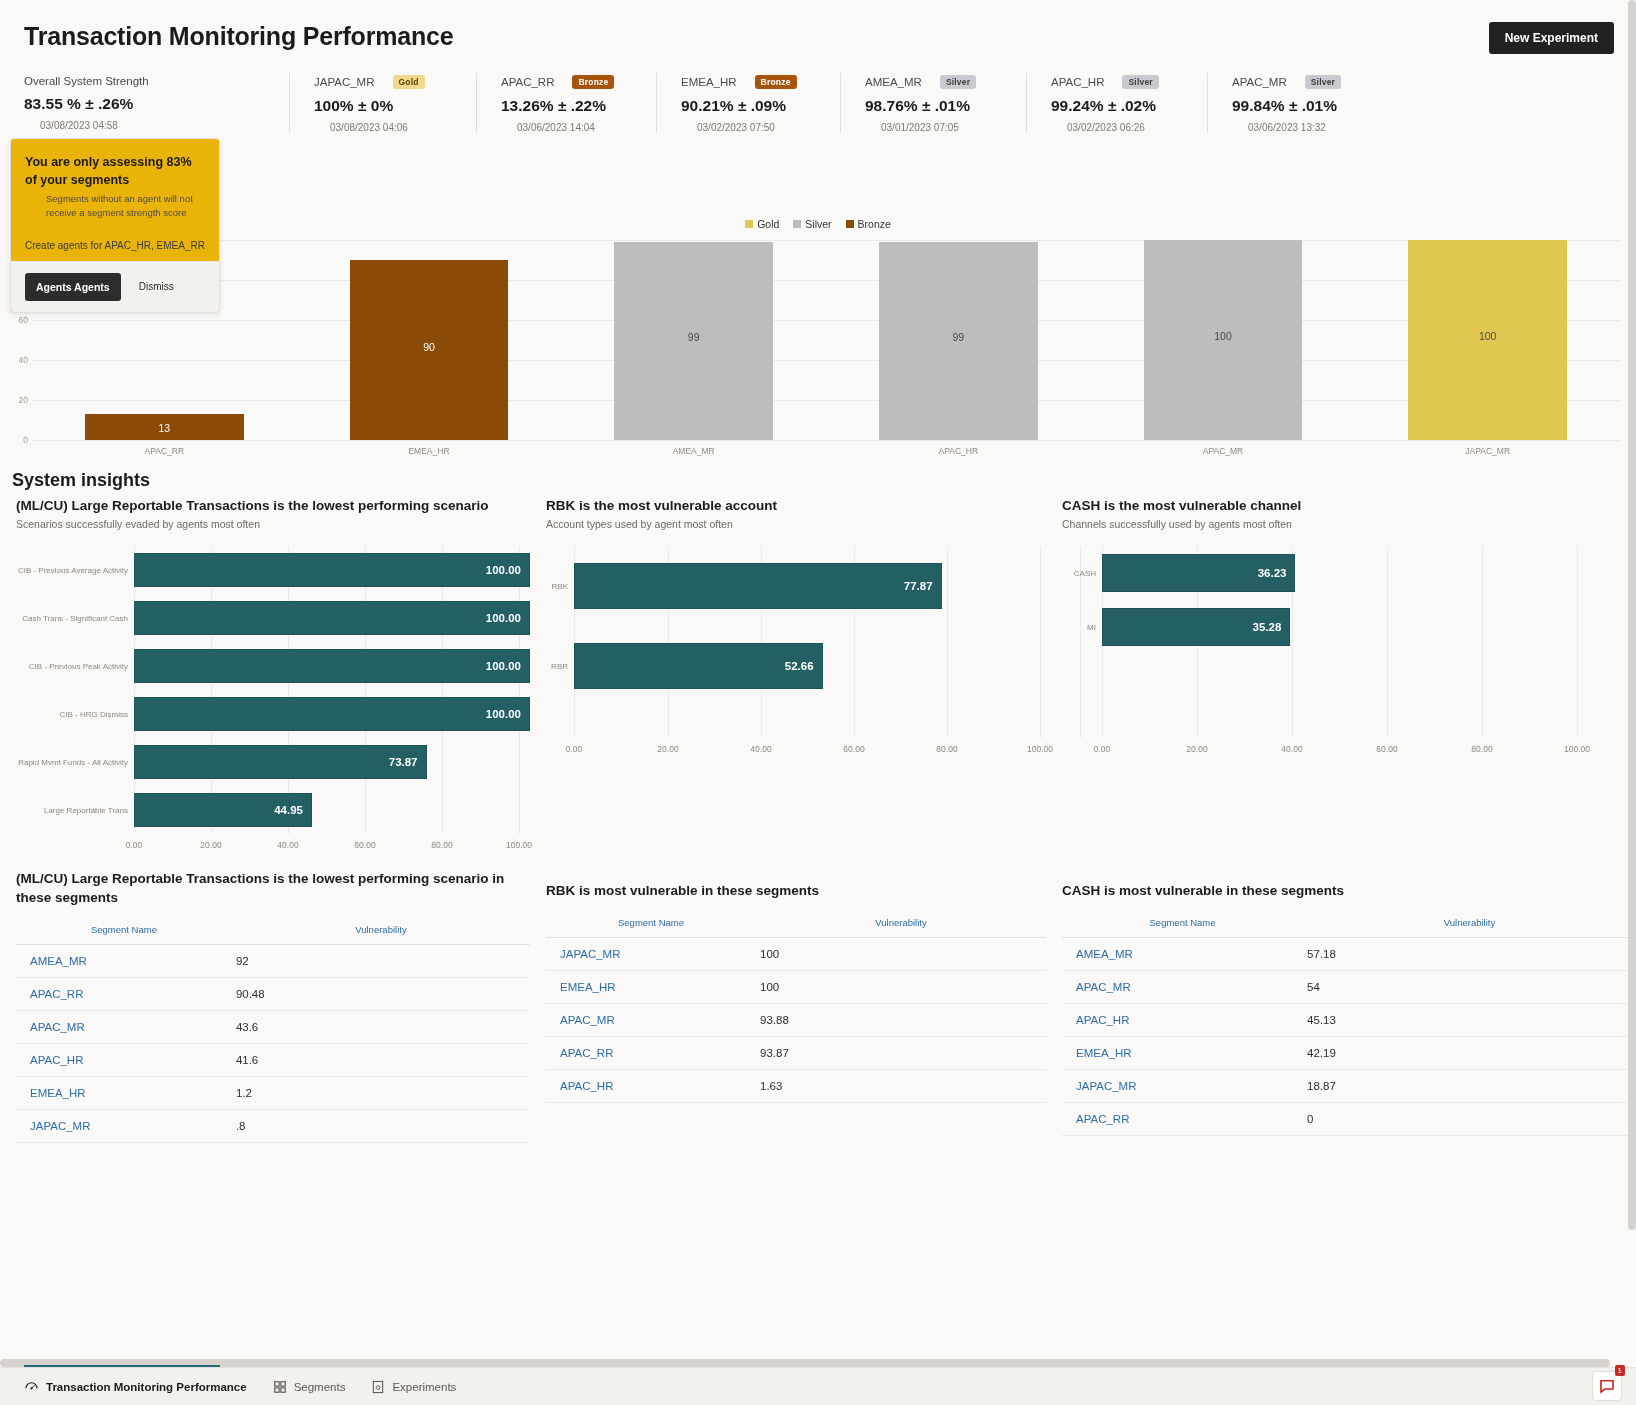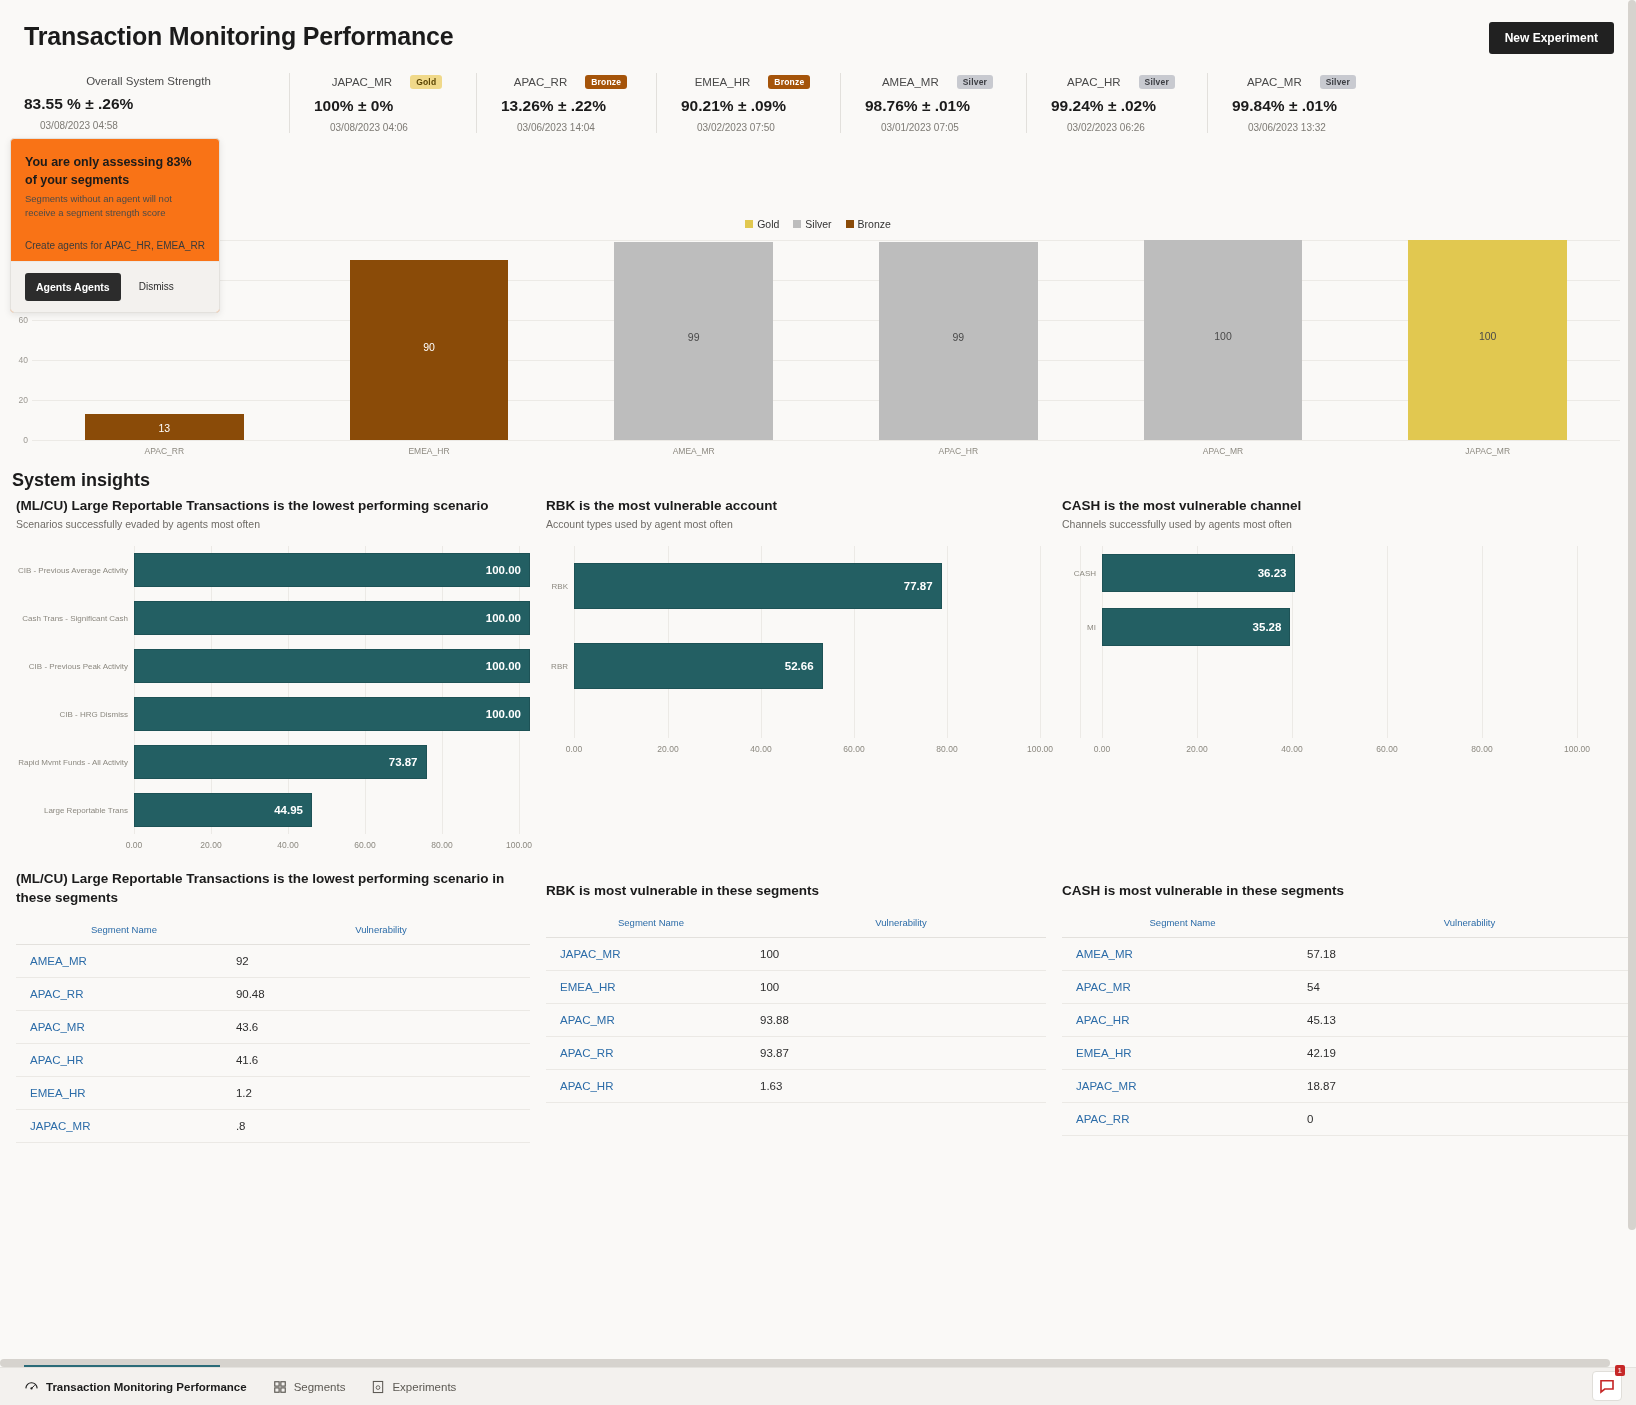--- a/index.html
+++ b/index.html
@@ -20,21 +20,21 @@
     background:#212121; color:#fff; border:none;
     font-family:"Liberation Sans",sans-serif;
     font-size:12px; font-weight:bold;
     padding:9px 16px; border-radius:3px; cursor:pointer;
   }
 
   
   .kpi-strip { display:flex; margin-top:22px; padding-bottom: 6px; }
   .kpi { position:relative; padding: 2px 16px 0 0; }
   .kpi + .kpi { border-left:1px solid #e2e0dc; padding-left:24px; }
-  .kpi-head { display:flex; align-items:center; justify-content:center; gap:18px; }
+  .kpi-head { display:flex; align-items:center; justify-content:flex-start; gap:18px; }
   .kpi-label { font-size:11.5px; color:#4a4a4a; white-space:nowrap; }
   .kpi-value { font-size:15.5px; font-weight:bold; margin-top:8px; white-space:nowrap;}
   .kpi-date { font-size:10px; color:#7d7a74; margin-top:7px; white-space:nowrap;padding-left:16px; }
   .badge {
     font-size:8.5px; font-weight:bold; padding:2px 6px; border-radius:3px;
     letter-spacing:.2px; line-height:1.2;
   }
   .badge.gold   { background:#f0d98a; color:#5a4403; }
   .badge.silver { background:#c8cad0; color:#3b3d42; }
   .badge.bronze { background:#a5540a; color:#ffffff; }
@@ -42,26 +42,26 @@
   .kpi1 { width:187px; }
   .kpi2 { width:180px; }
   .kpi3 { width:184px; }
   .kpi4 { width:186px; }
   .kpi5 { width:181px; }
   .kpi6 { width:180px; }
 
   
   .toast {
     position:absolute; left:10px; top:138px; width:210px;
-    background:#f97316; border:1px solid #e3e1dd; border-radius:4px;
+    background:#eab308; border:1px solid #e3e1dd; border-radius:4px;
     box-shadow:0 2px 7px rgba(0,0,0,.09); overflow:hidden; z-index:40;
   }
   .toast-body { padding:14px 14px 10px 14px; }
   .toast-title { font-size:12.5px; font-weight:bold; line-height:1.45; }
-  .toast-sub { font-size:9.5px; color:#4d4b48; line-height:1.45; margin-top:3px; }
+  .toast-sub { font-size:9.5px; color:#4d4b48; line-height:1.45; margin-top:3px;margin-left:21px; }
   .toast-extra { font-size:10px; color:#3b3b3b; margin-top:20px; }
   .toast-actions {
     border-top:1px solid #ebe9e5; background:#f3f1ee;
     padding:11px 14px; display:flex; align-items:center; gap:18px;
   }
   .btn-dark {
     background:#2c2c2c; color:#fff; border:none; border-radius:3px;
     font-family:"Liberation Sans",sans-serif;
     font-size:10.5px; font-weight:bold; padding:8px 11px; cursor:pointer;
   }

